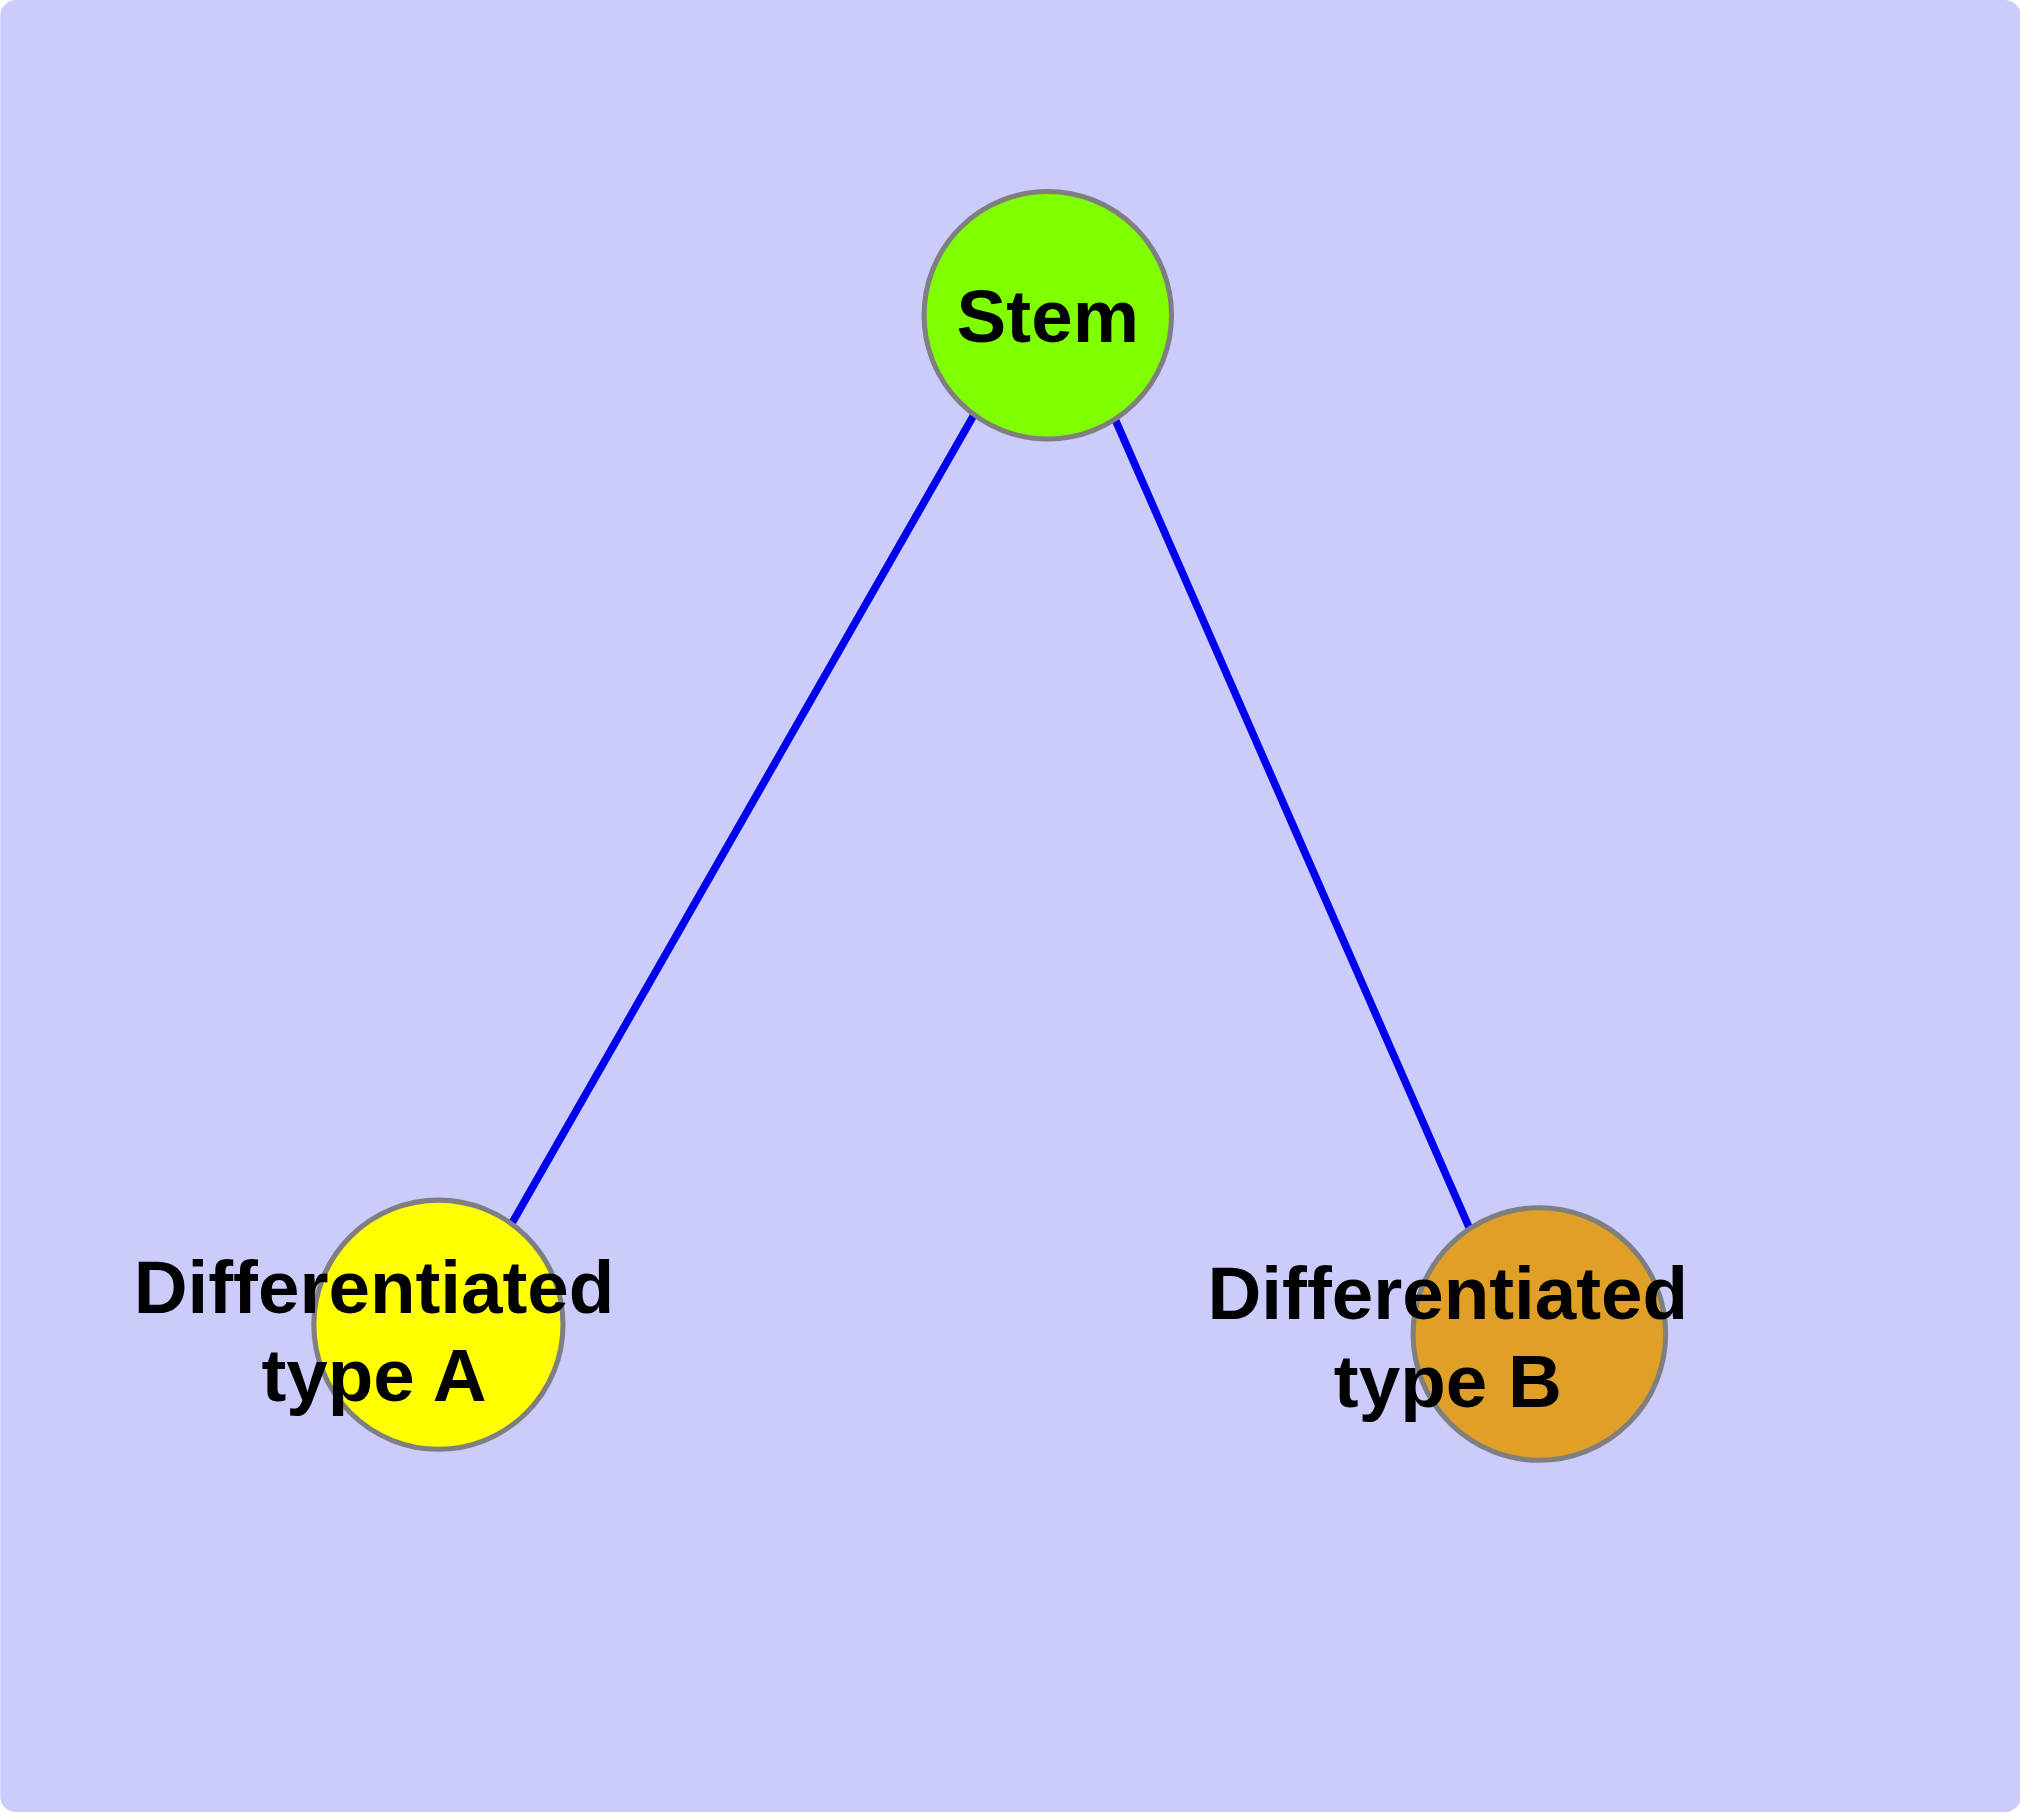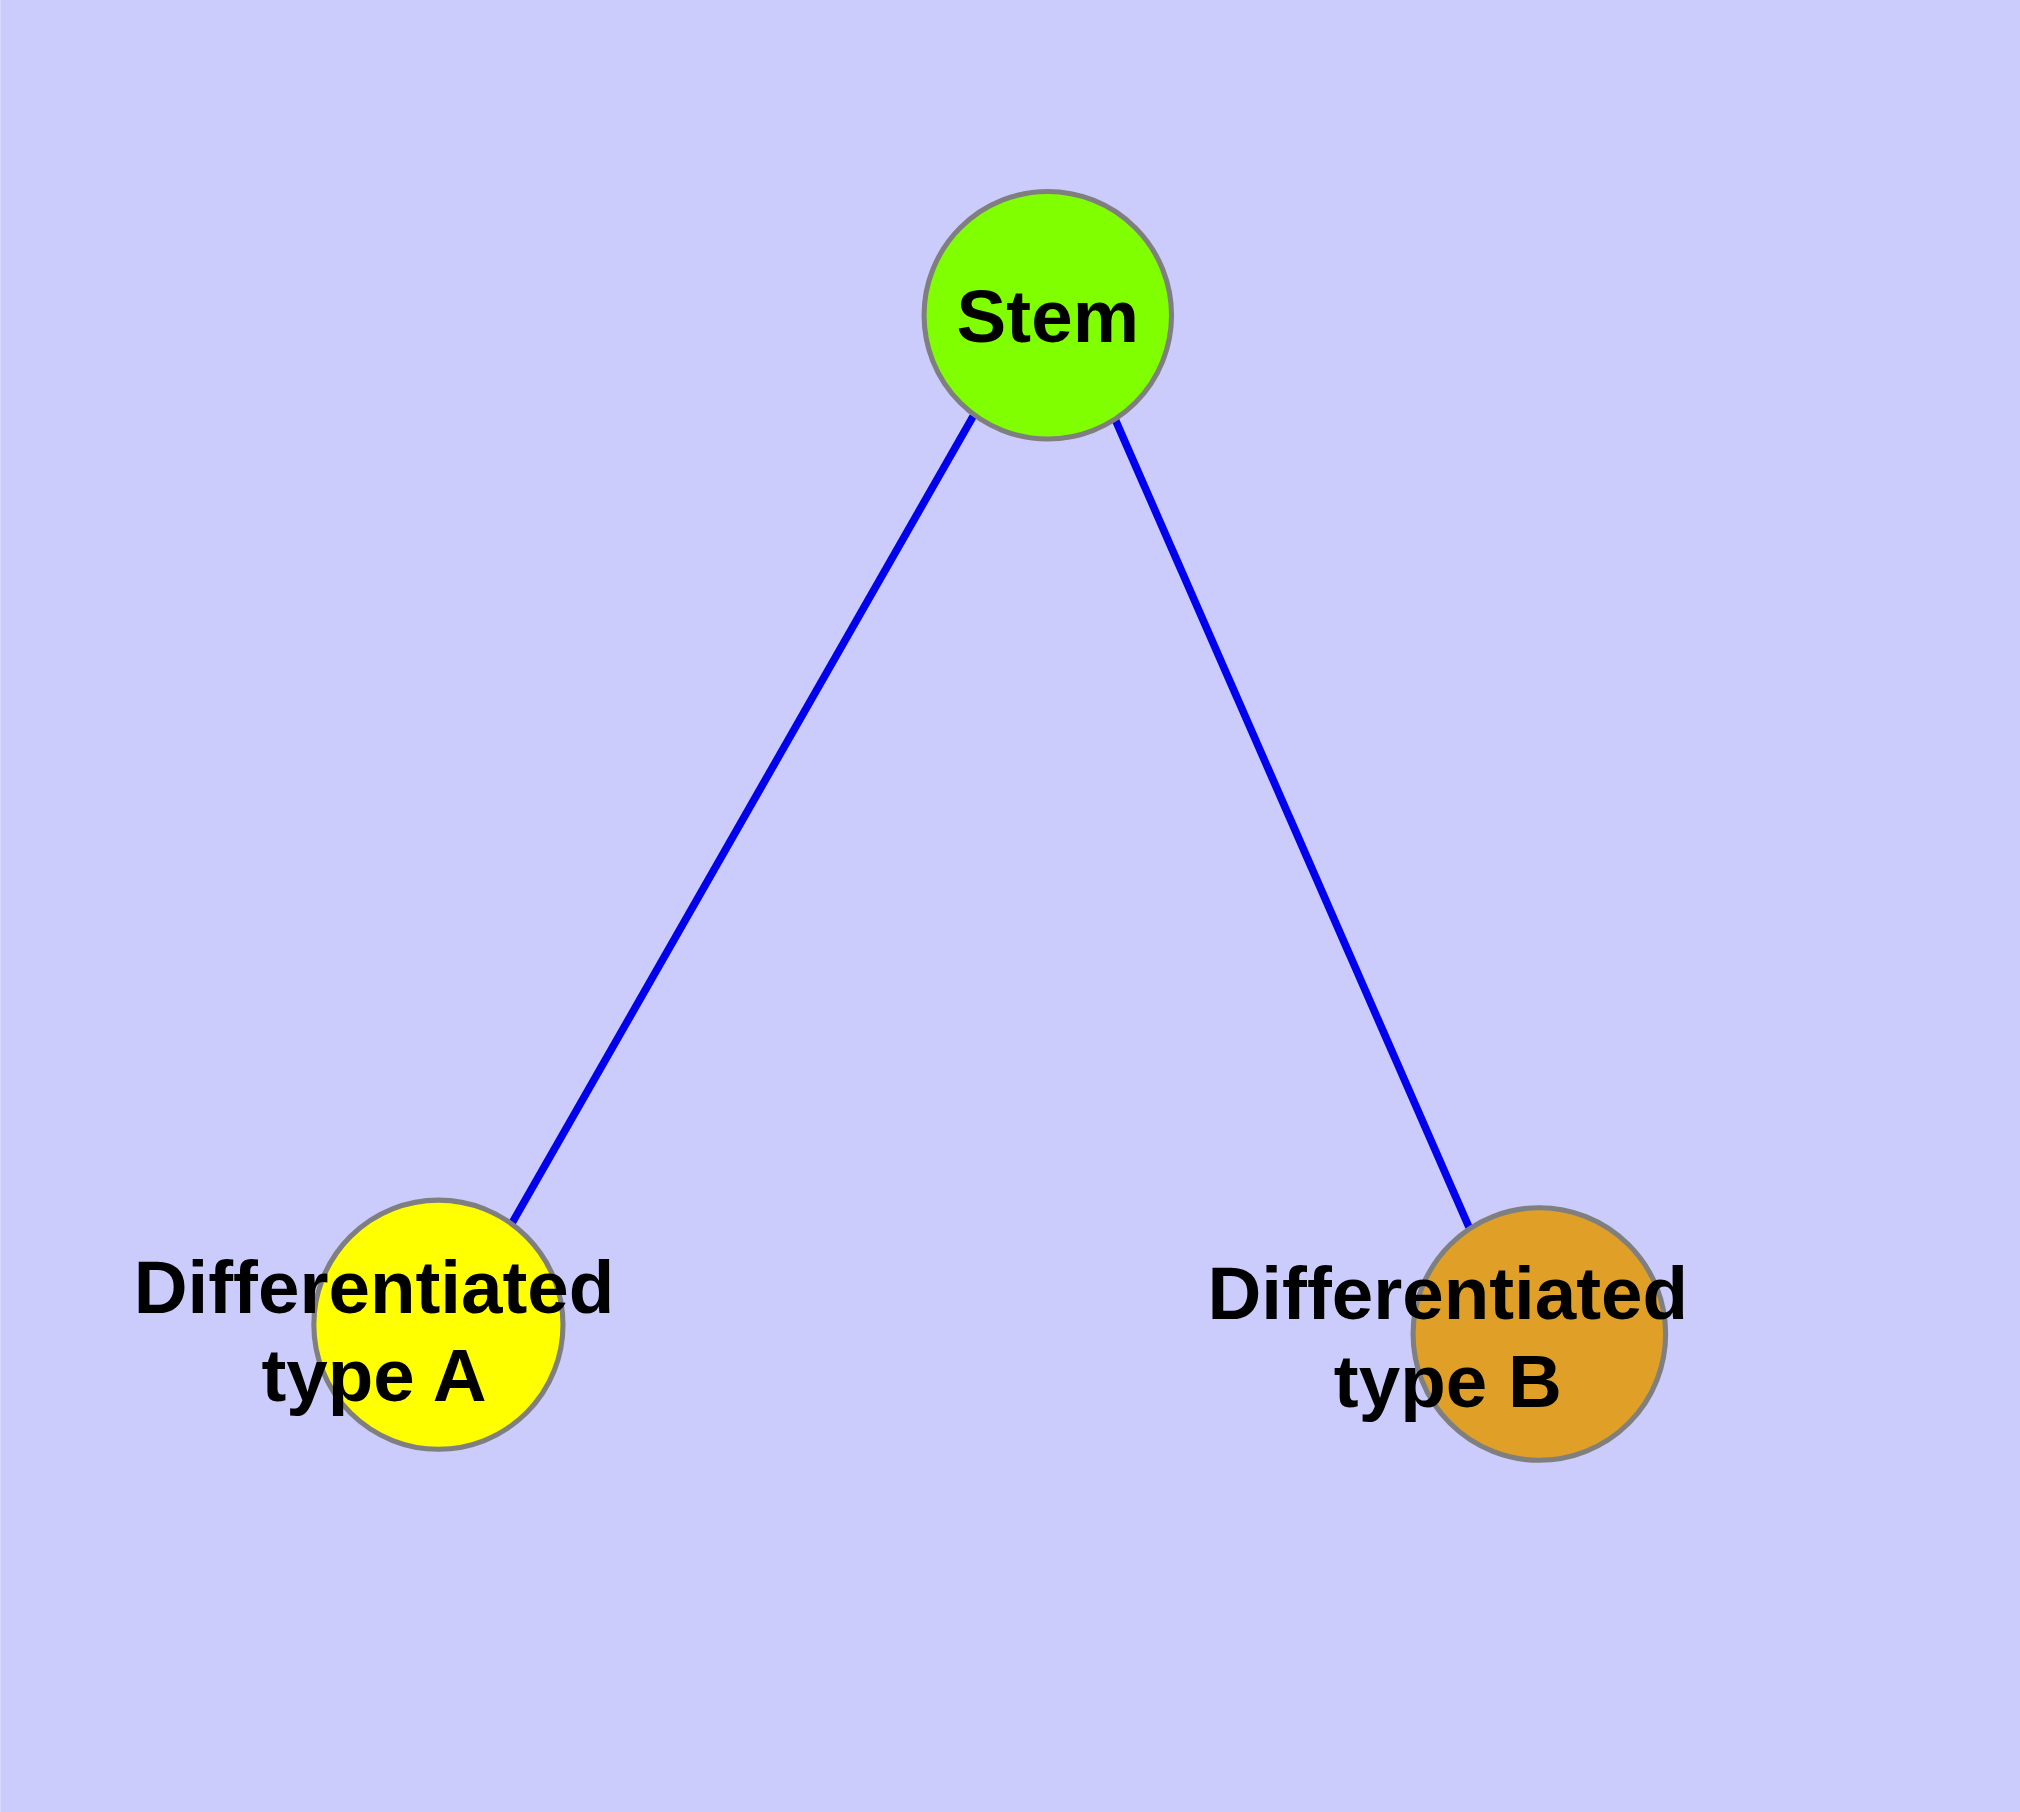--- a/index.html
+++ b/index.html
@@ -6,20 +6,21 @@
     margin: 0;
     padding: 0;
     background: #ffffff;
   }
   #canvas {
     position: relative;
     width: 2021px;
     height: 1812px;
     overflow: hidden;
     font-family: "Liberation Sans", sans-serif;
+    border-radius: 16px;
   }
   #graph-svg {
     position: absolute;
     top: 0;
     left: 0;
     width: 2021px;
     height: 1812px;
     display: block;
   }
   .node-label {

